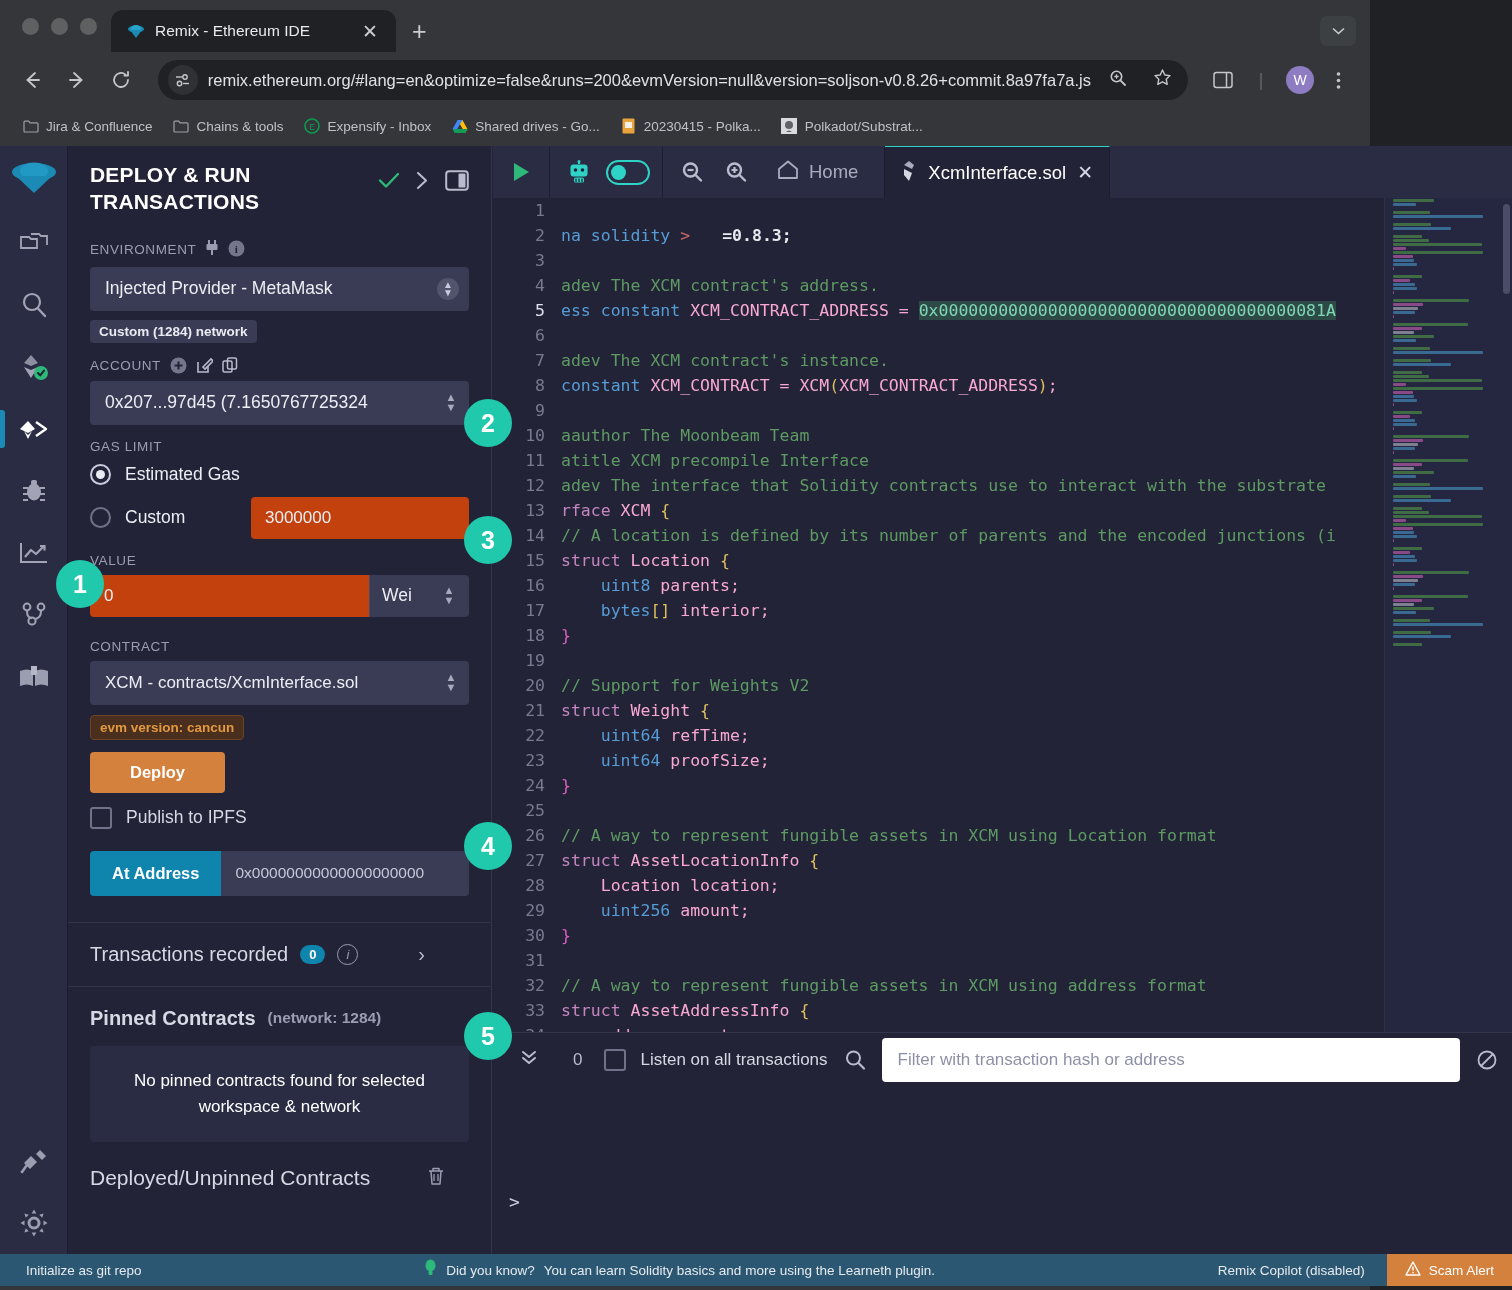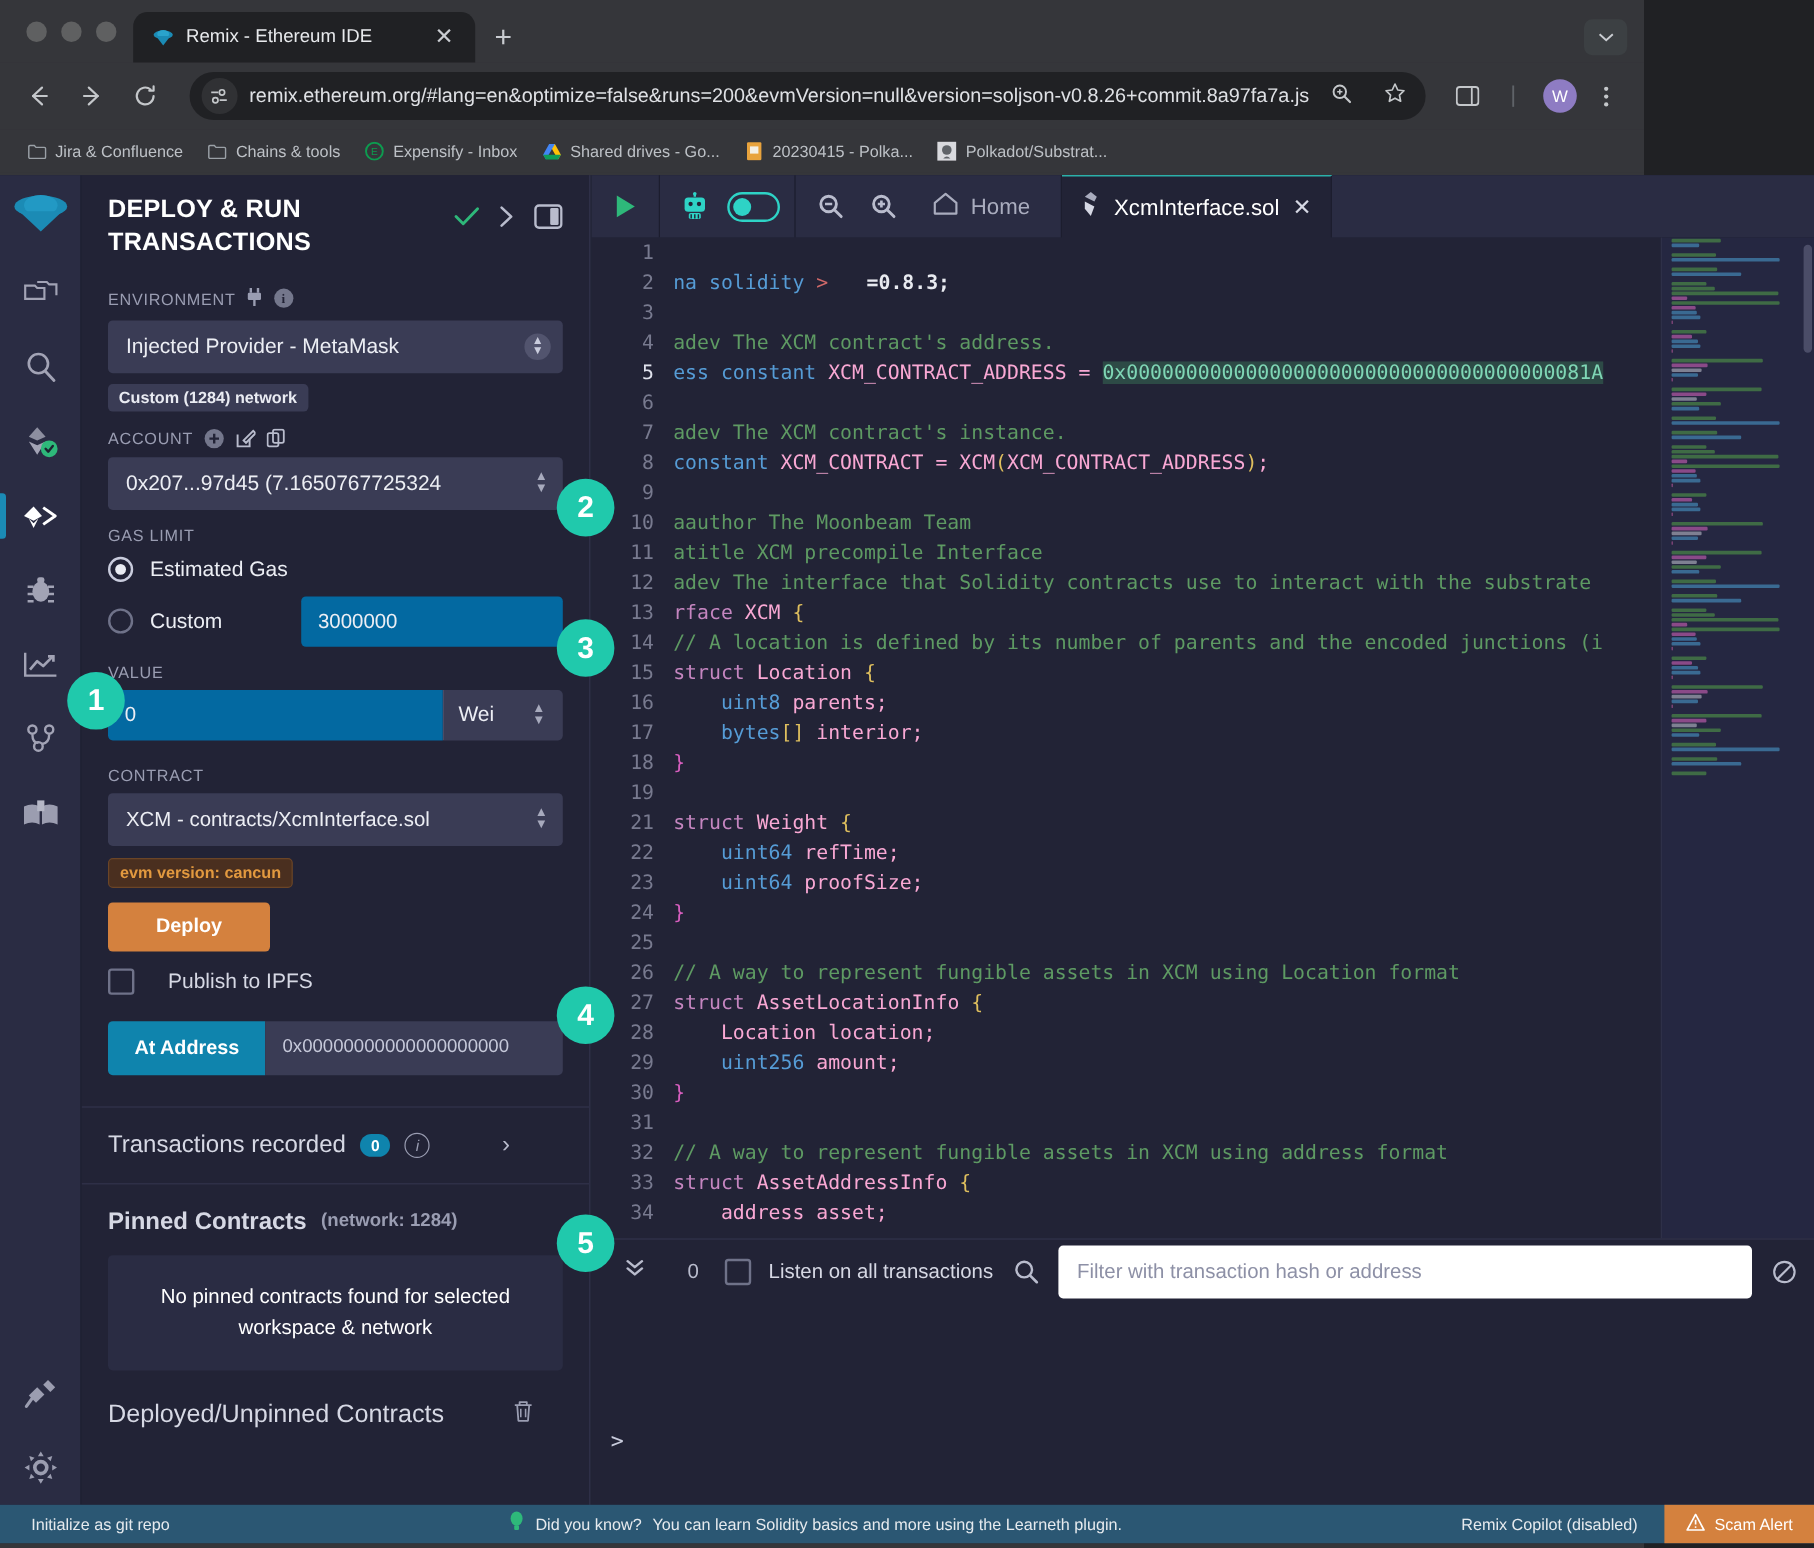--- a/index.html
+++ b/index.html
@@ -88,33 +88,33 @@
   .pill-net { display: inline-block; background: #3a3c55; color: #e9ebf2; font-size: 13.5px;
     font-weight: 700; padding: 4px 9px; border-radius: 4px; margin-top: 9px; }
   .ico-btn { color: #b9bccd; display: inline-flex; align-items: center; }
 
   .radio-row { display: flex; align-items: center; gap: 14px; margin-top: 10px; }
   .radio { width: 21px; height: 21px; border-radius: 50%; border: 2px solid #6f7289;
     display: flex; align-items: center; justify-content: center; flex: 0 0 21px; }
   .radio.on { border-color: #c9ccdd; }
   .radio.on::after { content: ''; width: 9px; height: 9px; border-radius: 50%; background: #e9ebf2; }
   .radio-label { color: #eceef4; font-size: 17.5px; }
-  .txtin { height: 42px; background: #0369a1; border-radius: 4px; color: #eceef4; font-size: 17px;
+  .txtin { height: 42px; background: #c2410c; border-radius: 4px; color: #eceef4; font-size: 17px;
     display: flex; align-items: center; padding: 10px 14px; }
   .value-row { display: flex; margin-top: 7px; gap: 0; }
   .value-row .txtin { flex: 1; border-radius: 4px 0 0 4px; }
   .value-unit { width: 100px; background: #3a3c55; border-left: 1px solid #4a4c66; border-radius: 0 4px 4px 0;
     display: flex; align-items: center; justify-content: space-between; padding: 0 12px;
     color: #eceef4; font-size: 17.5px; }
 
   .pill-evm { display: inline-block; background: #4a2f1f; color: #e2993f; font-size: 13.5px;
     font-weight: 700; padding: 4px 9px; border-radius: 4px; margin-top: 10px; border: 1px solid #6b4527; }
   .btn-deploy { margin-top: 12px; background: #d4813e; color: #fff; font-size: 16.5px; font-weight: 700;
     padding: 11px 40px; border-radius: 4px; display: inline-block; }
-  .chk-row { display: flex; align-items: center; gap: 28px; margin-top: 14px; }
+  .chk-row { display: flex; align-items: center; gap: 14px; margin-top: 14px; }
   .chk { width: 22px; height: 22px; border-radius: 3px; border: 2px solid #6f7289; flex: 0 0 22px; }
   .chk-label { color: #d6d8e4; font-size: 17.5px; }
   .ataddr-row { display: flex; margin-top: 22px; }
   .btn-ataddr { background: #0f84ad; color: #fff; font-size: 16.5px; font-weight: 700;
     padding: 13px 22px; border-radius: 4px 0 0 4px; white-space: nowrap; }
   .ataddr-in { flex: 1; background: #3a3c55; border-radius: 0 4px 4px 0; display: flex; align-items: center;
     padding: 0 14px; color: #c6c9da; font-size: 15.5px; overflow: hidden; white-space: nowrap; }
 
   .divider { height: 1px; background: #32344c; margin: 26px 0 0 0; }
   .sec-row { display: flex; align-items: center; gap: 12px; padding: 20px 22px; }
@@ -629,20 +629,21 @@
           <div class="ln"><span class="lnum">10</span><span class="ltext"><span class="c-com">aauthor The Moonbeam Team</span></span></div>
           <div class="ln"><span class="lnum">11</span><span class="ltext"><span class="c-com">atitle XCM precompile Interface</span></span></div>
           <div class="ln"><span class="lnum">12</span><span class="ltext"><span class="c-com">adev The interface that Solidity contracts use to interact with the substrate</span></span></div>
           <div class="ln"><span class="lnum">13</span><span class="ltext"><span class="c-kw2">rface </span><span class="c-id">XCM </span><span class="c-par">{</span></span></div>
           <div class="ln"><span class="lnum">14</span><span class="ltext"><span class="c-com">// A location is defined by its number of parents and the encoded junctions (i</span></span></div>
           <div class="ln"><span class="lnum">15</span><span class="ltext"><span class="c-kw2">struct </span><span class="c-id">Location </span><span class="c-par">{</span></span></div>
           <div class="ln"><span class="lnum">16</span><span class="ltext"><span class="c-kw">    uint8</span><span class="c-id"> parents;</span></span></div>
           <div class="ln"><span class="lnum">17</span><span class="ltext"><span class="c-kw">    bytes</span><span class="c-par">[]</span><span class="c-id"> interior;</span></span></div>
           <div class="ln"><span class="lnum">18</span><span class="ltext"><span class="c-brace">}</span></span></div>
           <div class="ln"><span class="lnum">19</span><span class="ltext"></span></div>
+          <div class="ln"><span class="lnum">20</span><span class="ltext"><span class="c-com">// Support for Weights V2</span></span></div>
           <div class="ln"><span class="lnum">21</span><span class="ltext"><span class="c-kw2">struct </span><span class="c-id">Weight </span><span class="c-par">{</span></span></div>
           <div class="ln"><span class="lnum">22</span><span class="ltext"><span class="c-kw">    uint64</span><span class="c-id"> refTime;</span></span></div>
           <div class="ln"><span class="lnum">23</span><span class="ltext"><span class="c-kw">    uint64</span><span class="c-id"> proofSize;</span></span></div>
           <div class="ln"><span class="lnum">24</span><span class="ltext"><span class="c-brace">}</span></span></div>
           <div class="ln"><span class="lnum">25</span><span class="ltext"></span></div>
           <div class="ln"><span class="lnum">26</span><span class="ltext"><span class="c-com">// A way to represent fungible assets in XCM using Location format</span></span></div>
           <div class="ln"><span class="lnum">27</span><span class="ltext"><span class="c-kw2">struct </span><span class="c-id">AssetLocationInfo </span><span class="c-par">{</span></span></div>
           <div class="ln"><span class="lnum">28</span><span class="ltext"><span class="c-id">    Location location;</span></span></div>
           <div class="ln"><span class="lnum">29</span><span class="ltext"><span class="c-kw">    uint256</span><span class="c-id"> amount;</span></span></div>
           <div class="ln"><span class="lnum">30</span><span class="ltext"><span class="c-brace">}</span></span></div>

